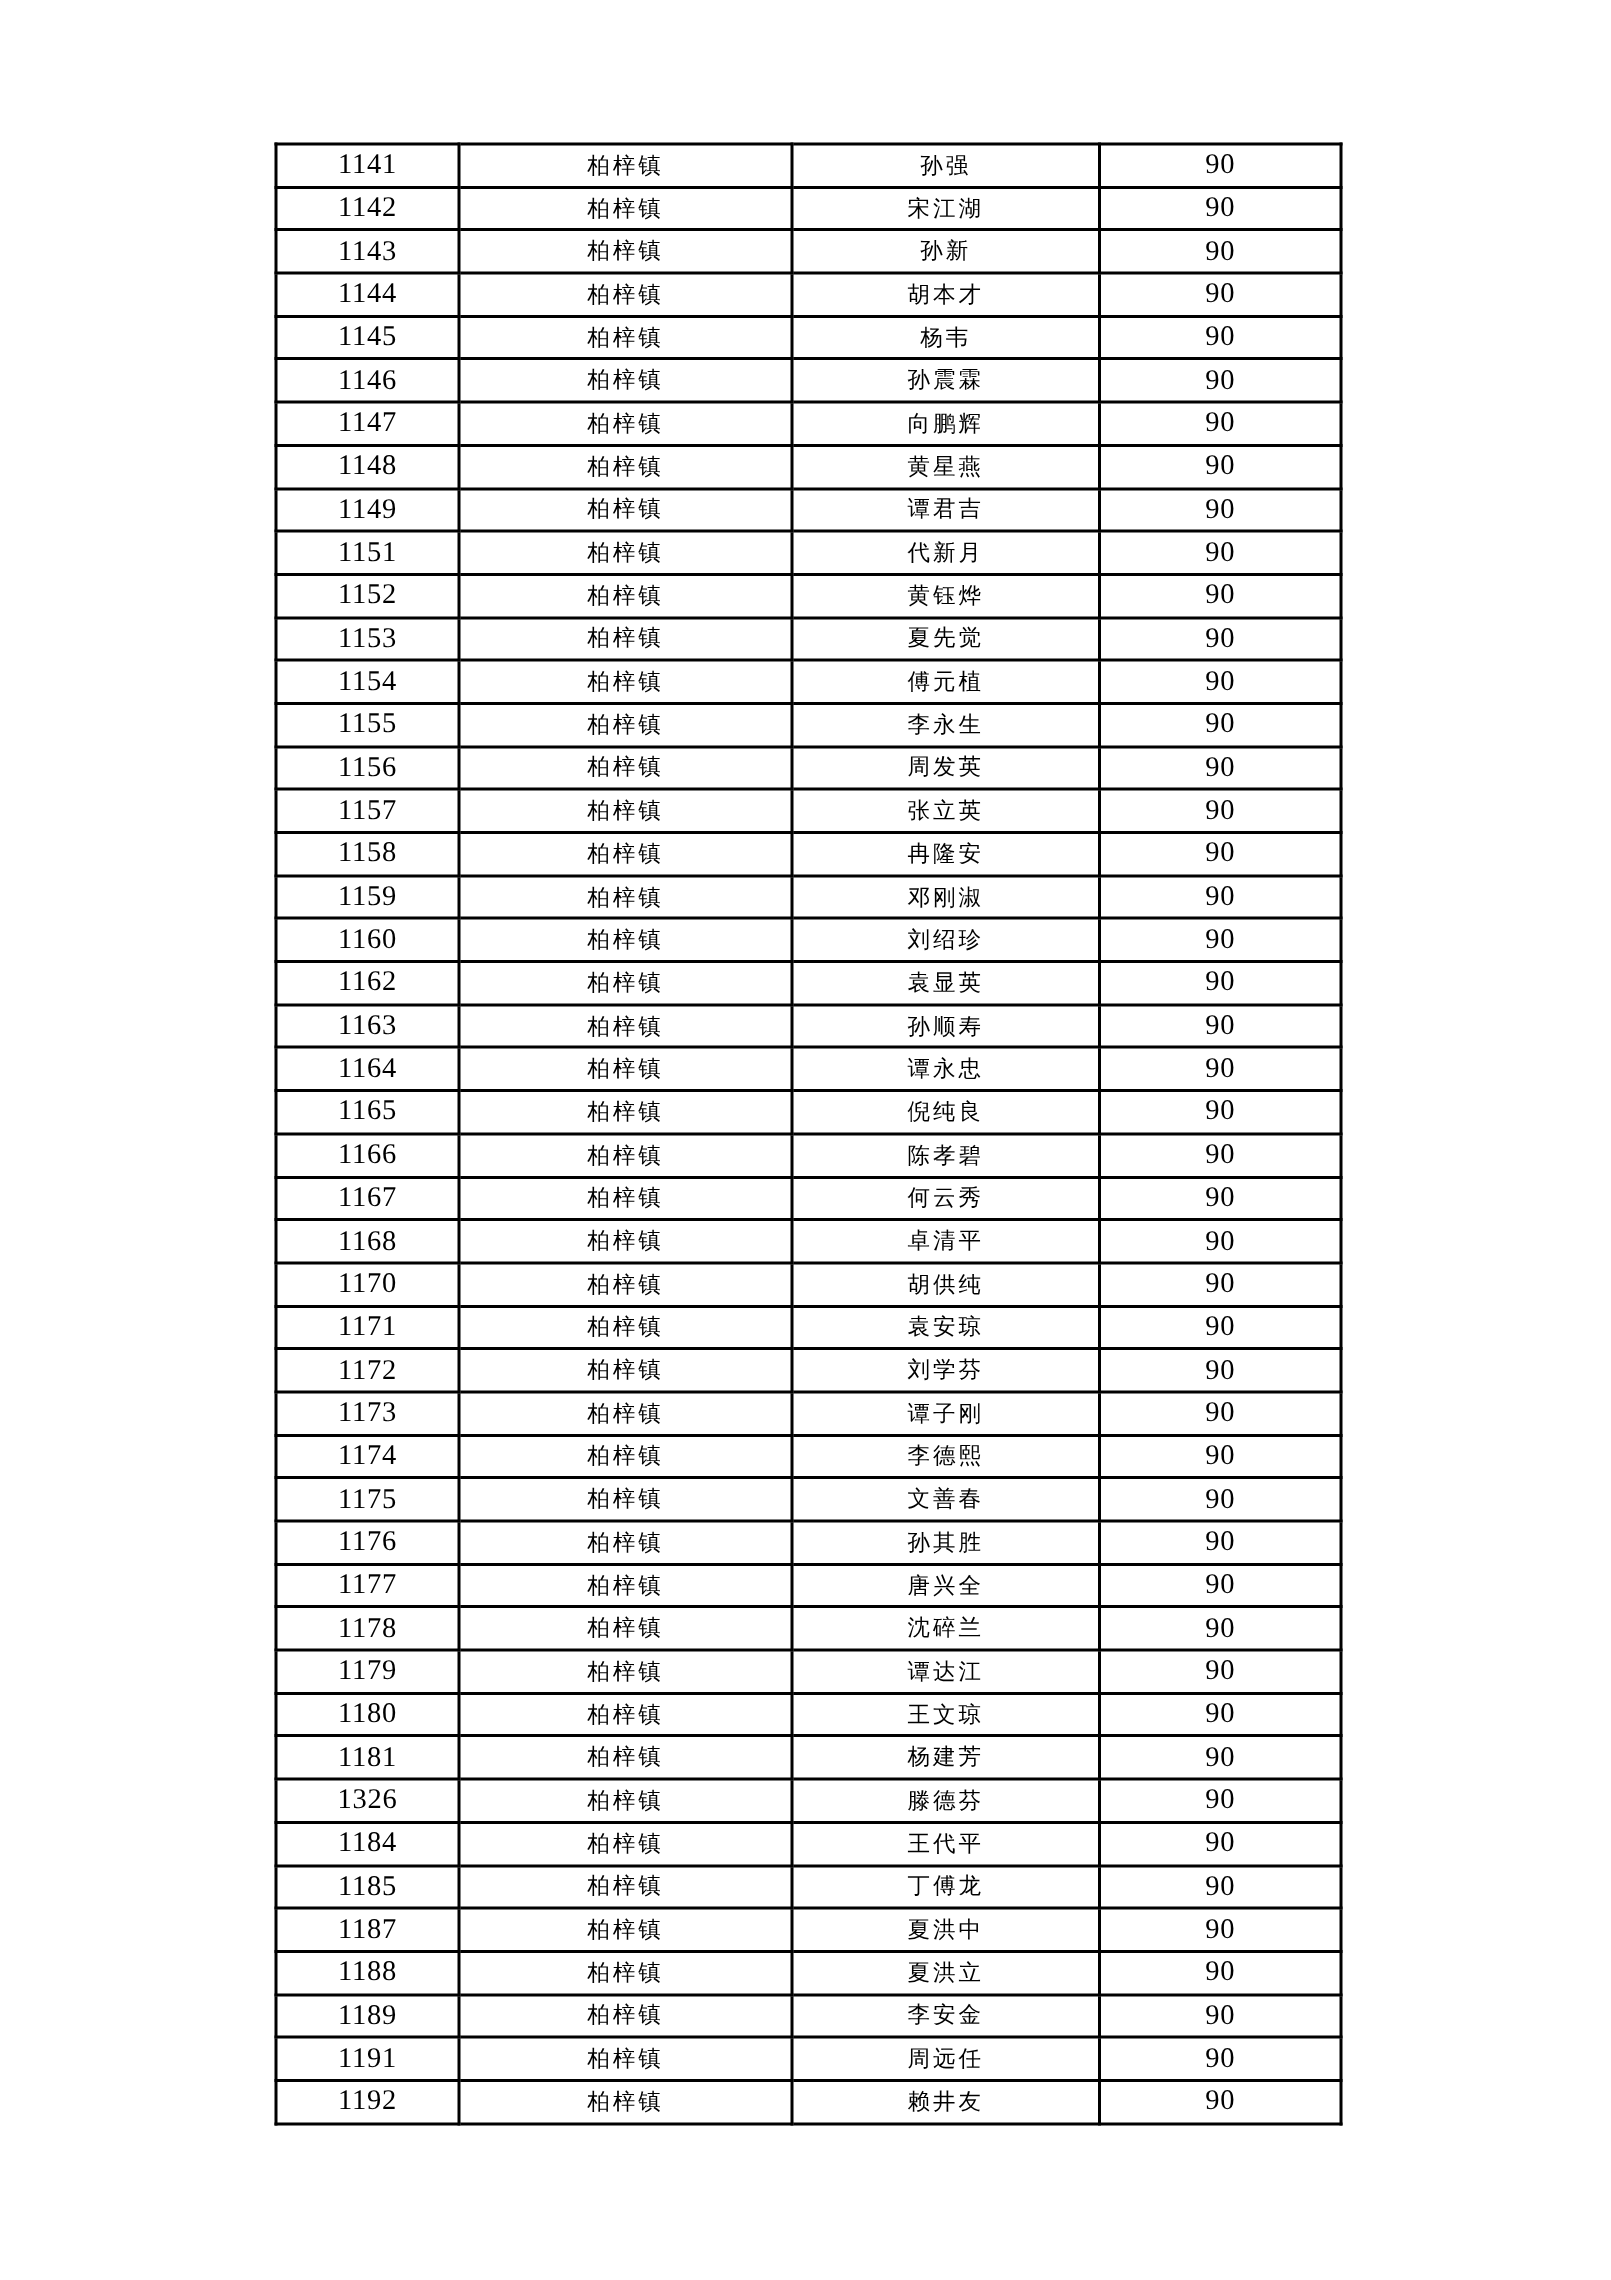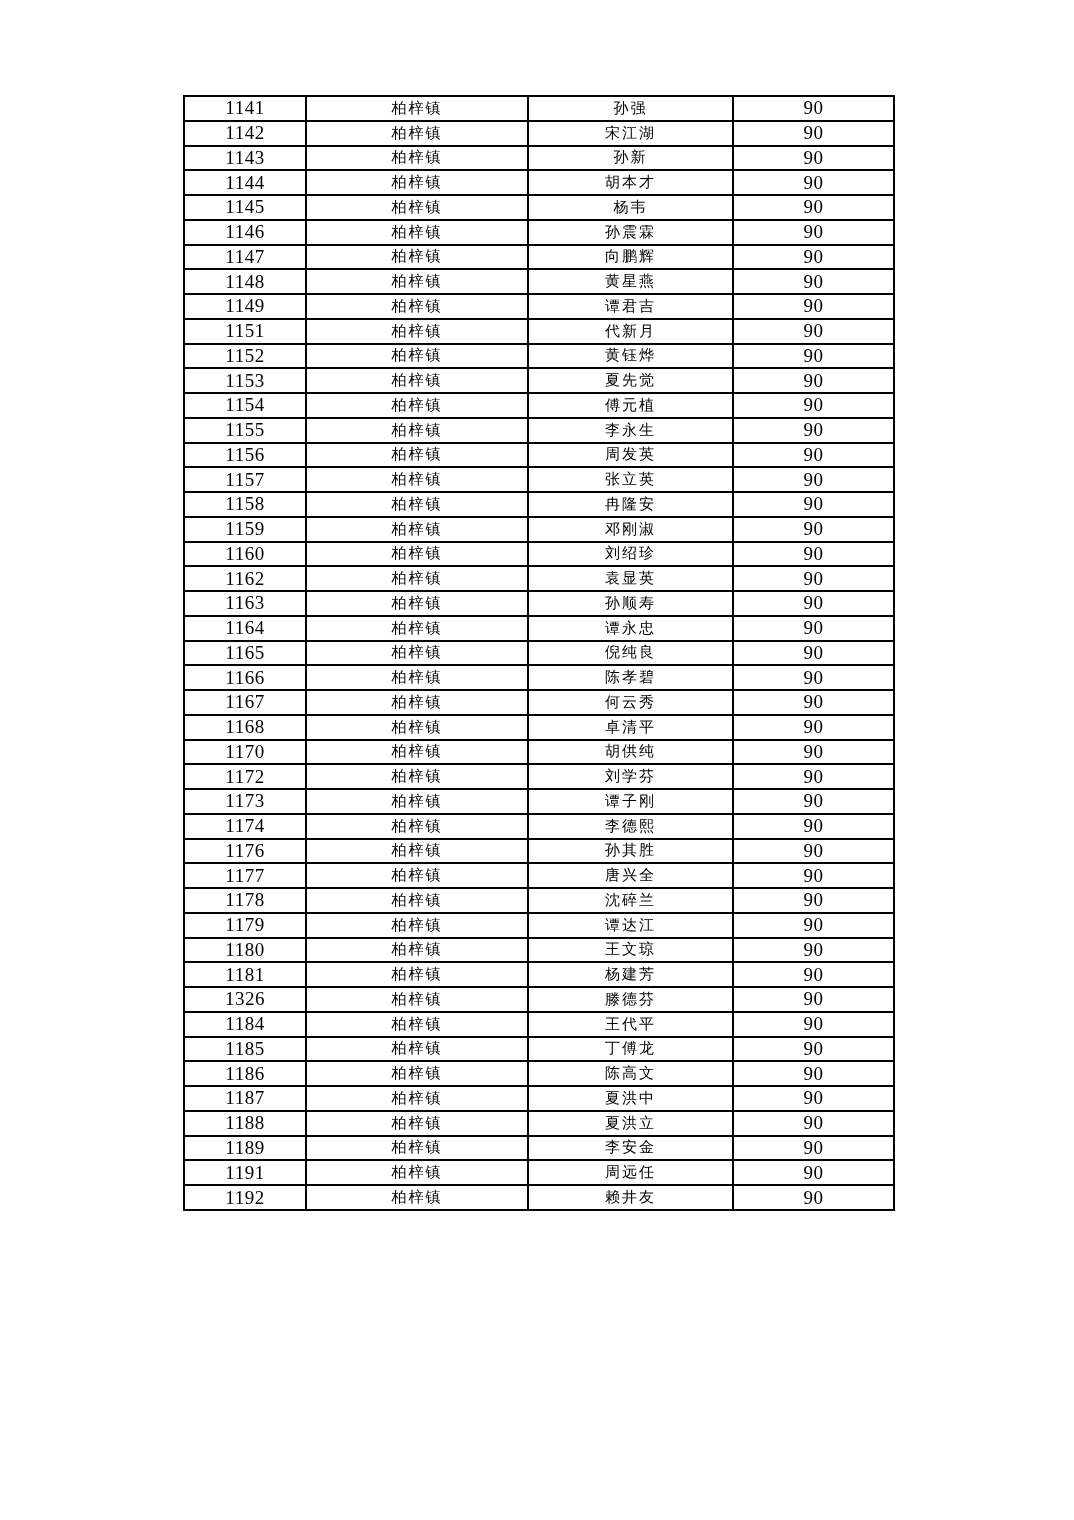--- a/index.html
+++ b/index.html
@@ -15,21 +15,21 @@
     width: 1074px;
     height: 1520px;
     background: #ffffff;
     overflow: hidden;
   }
   table.score-table {
     position: absolute;
     left: 183px;
     top: 95px;
     width: 710px;
-    height: 1116px;
+    height: 1322px;
     border-collapse: collapse;
     table-layout: fixed;
     border: 2px solid #000000;
   }
   table.score-table td {
     border: 2px solid #000000;
     text-align: center;
     vertical-align: middle;
     padding: 0;
     overflow: hidden;
@@ -214,38 +214,50 @@
     <td class="name-cell">卓清平</td>
     <td class="score-cell">90</td>
   </tr>
         <tr class="score-row">
     <td class="num-cell">1170</td>
     <td class="town-cell">柏梓镇</td>
     <td class="name-cell">胡供纯</td>
     <td class="score-cell">90</td>
   </tr>
         <tr class="score-row">
+    <td class="num-cell">1171</td>
+    <td class="town-cell">柏梓镇</td>
+    <td class="name-cell">袁安琼</td>
+    <td class="score-cell">90</td>
+  </tr>
+        <tr class="score-row">
     <td class="num-cell">1172</td>
     <td class="town-cell">柏梓镇</td>
     <td class="name-cell">刘学芬</td>
     <td class="score-cell">90</td>
   </tr>
         <tr class="score-row">
     <td class="num-cell">1173</td>
     <td class="town-cell">柏梓镇</td>
     <td class="name-cell">谭子刚</td>
     <td class="score-cell">90</td>
   </tr>
         <tr class="score-row">
     <td class="num-cell">1174</td>
     <td class="town-cell">柏梓镇</td>
     <td class="name-cell">李德熙</td>
     <td class="score-cell">90</td>
   </tr>
         <tr class="score-row">
+    <td class="num-cell">1175</td>
+    <td class="town-cell">柏梓镇</td>
+    <td class="name-cell">文善春</td>
+    <td class="score-cell">90</td>
+  </tr>
+        <tr class="score-row">
     <td class="num-cell">1176</td>
     <td class="town-cell">柏梓镇</td>
     <td class="name-cell">孙其胜</td>
     <td class="score-cell">90</td>
   </tr>
         <tr class="score-row">
     <td class="num-cell">1177</td>
     <td class="town-cell">柏梓镇</td>
     <td class="name-cell">唐兴全</td>
     <td class="score-cell">90</td>
@@ -283,26 +295,20 @@
         <tr class="score-row">
     <td class="num-cell">1184</td>
     <td class="town-cell">柏梓镇</td>
     <td class="name-cell">王代平</td>
     <td class="score-cell">90</td>
   </tr>
         <tr class="score-row">
     <td class="num-cell">1185</td>
     <td class="town-cell">柏梓镇</td>
     <td class="name-cell">丁傅龙</td>
-    <td class="score-cell">90</td>
-  </tr>
-        <tr class="score-row">
-    <td class="num-cell">1186</td>
-    <td class="town-cell">柏梓镇</td>
-    <td class="name-cell">陈高文</td>
     <td class="score-cell">90</td>
   </tr>
         <tr class="score-row">
     <td class="num-cell">1187</td>
     <td class="town-cell">柏梓镇</td>
     <td class="name-cell">夏洪中</td>
     <td class="score-cell">90</td>
   </tr>
         <tr class="score-row">
     <td class="num-cell">1188</td>

